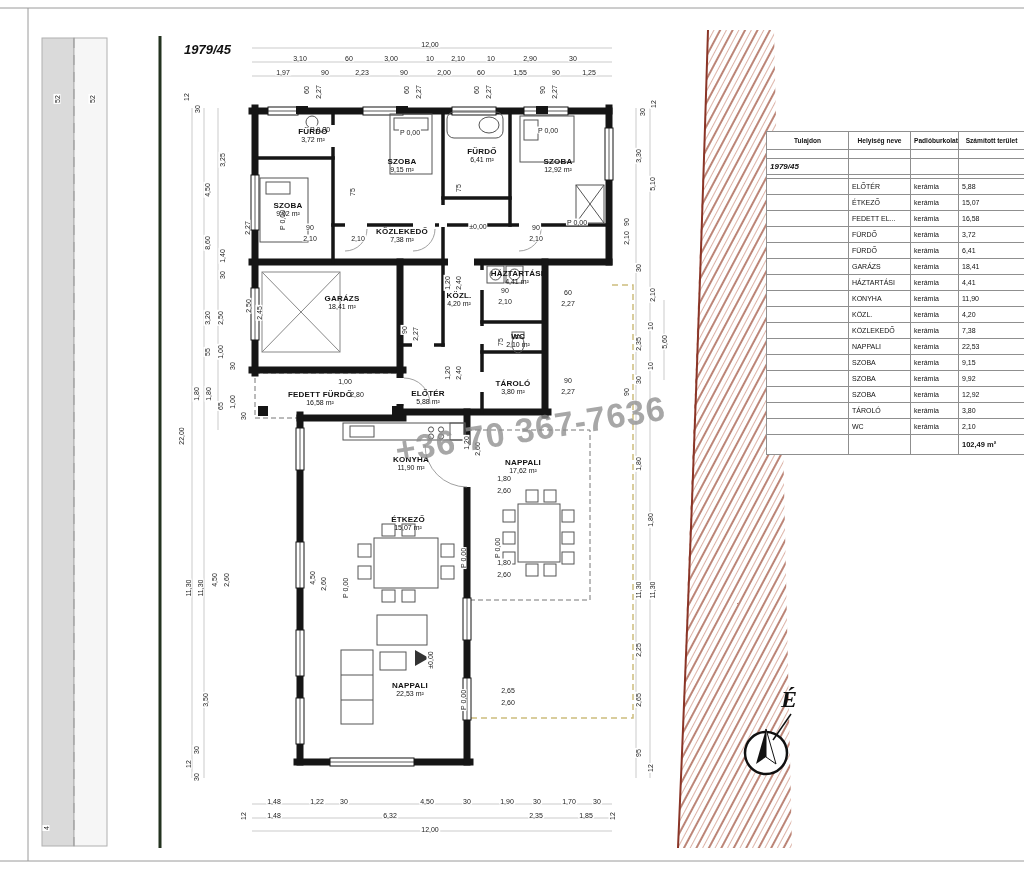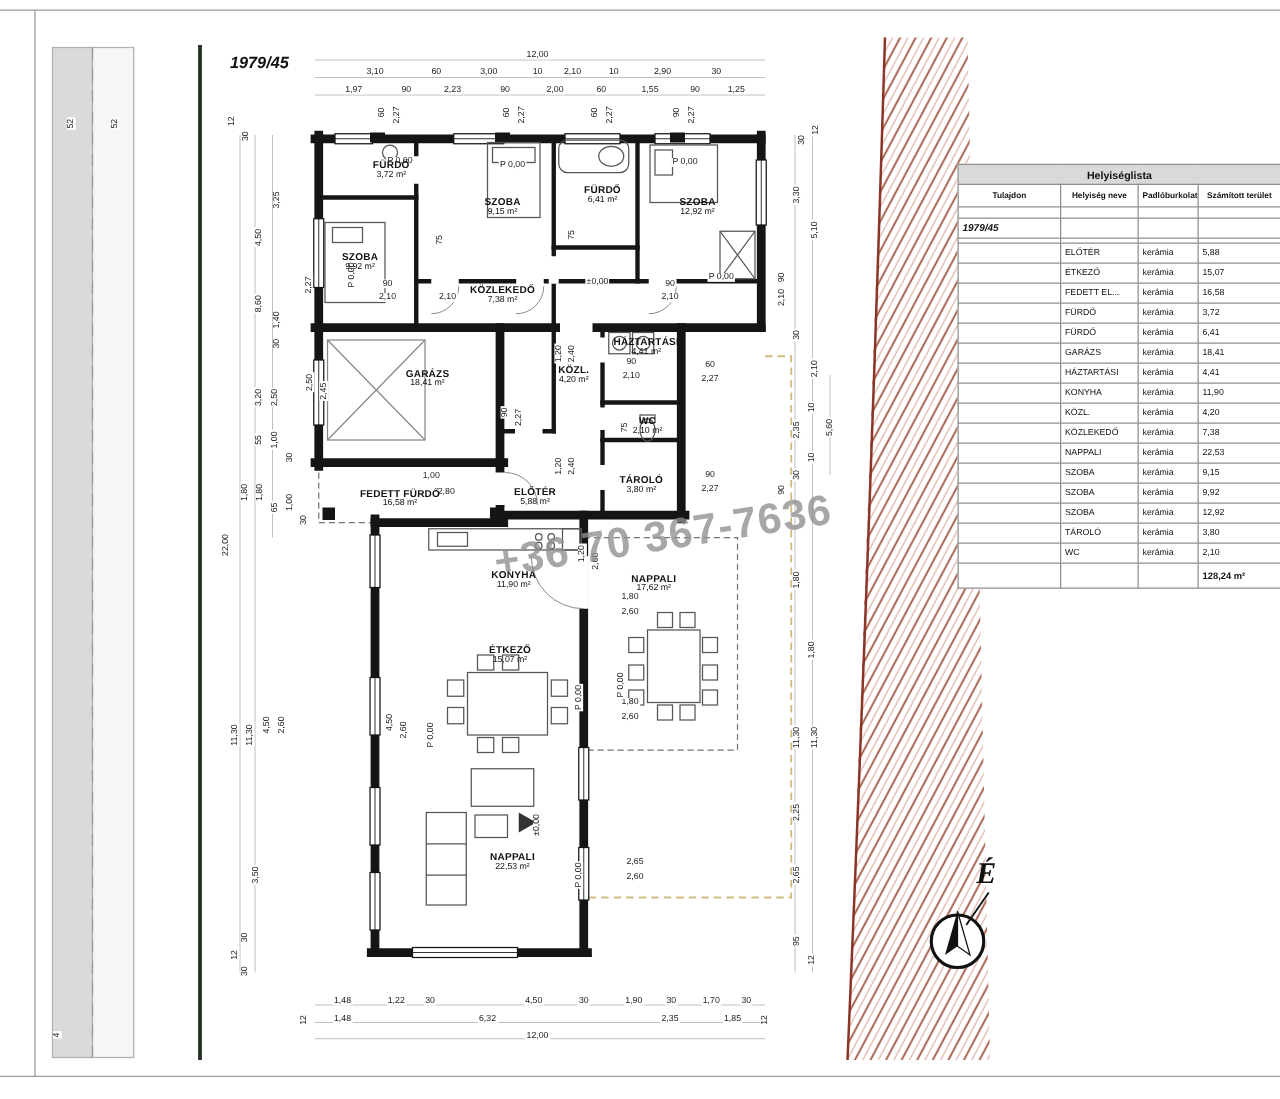--- a/index.html
+++ b/index.html
@@ -463,23 +463,20 @@
   <div class="north-label">É</div>
 
   <table class="room-table">
     <colgroup>
         <col style="width:82px">
         <col style="width:62px">
         <col style="width:48px">
         <col style="width:66px">
       </colgroup>
     <thead>
-      <tr>
-          <th class="tbl-title" colspan="4">Helyiséglista</th>
-        </tr>
       <tr class="cols">
         <th>Tulajdon</th>
         <th>Helyiség neve</th>
         <th>Padlóburkolat</th>
         <th>Számított terület</th>
       </tr>
     </thead>
     <tbody>
       <tr class="sp">
           <td></td>
@@ -594,18 +591,18 @@
           <td class="c-name">WC</td>
           <td class="c-floor">kerámia</td>
           <td class="c-area">2,10</td>
         </tr>
       </tbody>
     <tfoot>
       <tr class="total">
         <td></td>
           <td></td>
           <td></td>
-        <td>128,24 m²</td>
+        <td>102,49 m²</td>
       </tr>
     </tfoot>
   </table>
 
 </div>
 
 </body></html>

